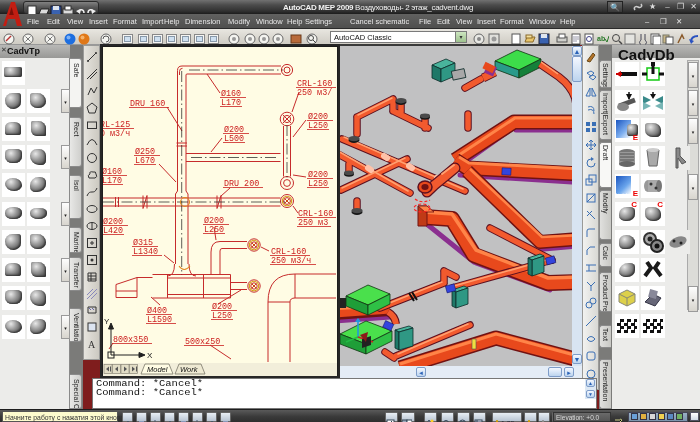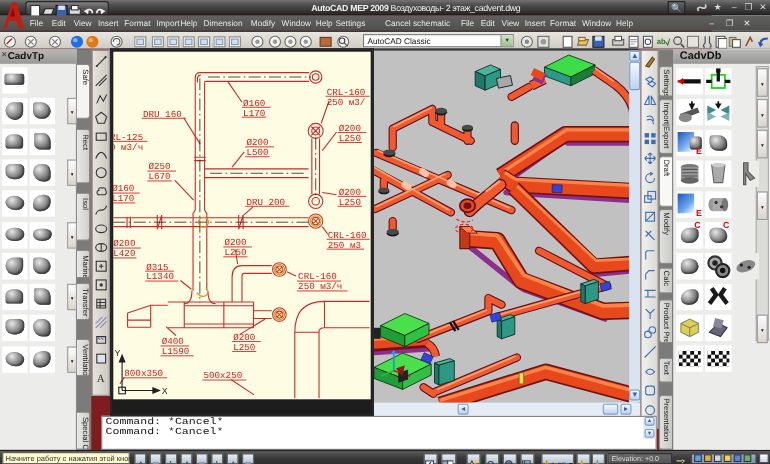--- a/index.html
+++ b/index.html
@@ -36,21 +36,21 @@
 #tabbar2d{position:absolute;left:1px;top:317px;width:234px;height:13px;background:#f2eeda;font-size:7px;color:#111}
 
 #win3d{position:absolute;left:336px;top:44px;width:244px;height:334px;background:#c1c1c2;border-top:2px solid #3a3a3a;border-left:2px solid #3a3a3a;z-index:2}
 #vsb{position:absolute;left:234px;top:0;width:10px;height:320px;background:#d8e4f2}
 #hsb{position:absolute;left:0;top:320px;width:244px;height:12px;background:#e4ecf6}
 .sbtn{position:absolute;width:10px;height:10px;background:linear-gradient(#f4f8ff,#bcd4ee);border:1px solid #7e9cc8;color:#2a62b8;font-size:7px;text-align:center;line-height:9px;border-radius:2px}
 
 #modtb{position:absolute;left:582px;top:45px;width:17px;height:345px;background:linear-gradient(90deg,#f2f2f0,#d8d8d4);border:1px solid #9a9a98}
 
 #rightpal{position:absolute;left:599px;top:45px;width:101px;height:364px;background:#ececea}
-#rphead{position:absolute;left:13px;top:0;width:88px;height:13px;background:linear-gradient(#b8b8b6,#989896);color:#111;font-weight:bold;font-size:10px;padding:1px 0 0 6px}
+#rphead{position:absolute;left:13px;top:0;width:88px;height:13px;background:linear-gradient(#b8b8b6,#989896);color:#111;font-weight:bold;font-size:15px;padding:1px 0 0 6px}
 #rptabs{position:absolute;left:599px;top:45px;width:13px;height:364px;background:#7b7b79}
 .rtile{position:absolute;width:24px;height:24px;background:#fff}
 .rdrop{position:absolute;left:89px;width:10px;height:26px;background:linear-gradient(#fdfdfd,#d8d5ce);border:1px solid #9a9a9a;font-size:5px;color:#222}
 .rdrop:after{content:"▾";display:block;margin-top:10px;text-align:center}
 
 #cmdwrap{position:absolute;left:92px;top:378px;width:505px;height:31px;background:#fff;border:1px solid #777}
 #cmdwrap pre{font-family:"Liberation Mono",monospace;font-size:10.5px;color:#111;line-height:11.4px;padding:1px 0 0 3px;transform:scaleY(0.8);transform-origin:0 0}
 #cmdsb{position:absolute;right:0;top:0;width:11px;height:20px;background:#dce8f4}
 #cmdprompt{position:absolute;left:0;top:20px;width:493px;height:10px;border-top:1px solid #999;background:#fff}
 
@@ -670,20 +670,40 @@
       <g stroke="#202020" stroke-width="1">
         <path d="M8,308 L8,280 M8,308 L38,308"></path>
         <path d="M8,276 L5.5,282 L10.5,282 Z" fill="#202020"></path>
         <path d="M42,308 L36,305.5 L36,310.5 Z" fill="#202020"></path>
         <rect x="5" y="305" width="6" height="6" fill="none"></rect>
       </g>
       <text x="1" y="277" font-family="Liberation Sans" font-size="8px" fill="#202020">Y</text>
       <text x="44" y="311" font-family="Liberation Sans" font-size="8px" fill="#202020">X</text>
       </svg>
     </div>
+    <div id="tabbar2d">
+<svg width="234" height="13" style="position:absolute;left:0;top:0">
+<g fill="#e2ddc6" stroke="#8a8678" stroke-width="0.7">
+<rect x="1" y="1.5" width="8" height="9"></rect>
+            <rect x="9.5" y="1.5" width="8" height="9"></rect>
+            <rect x="18" y="1.5" width="8" height="9"></rect>
+            <rect x="26.5" y="1.5" width="8" height="9"></rect>
+</g>
+<g fill="#555">
+            <path d="M6,3.5 L3,6 L6,8.5 Z M8,3.5 L8,8.5 L7,8.5 L7,3.5 Z"></path>
+            <path d="M15,3.5 L12,6 L15,8.5 Z"></path>
+            <path d="M21,3.5 L24,6 L21,8.5 Z"></path>
+            <path d="M29,3.5 L32,6 L29,8.5 Z M33,3.5 L33,8.5 L34,8.5 L34,3.5 Z"></path>
+          </g>
+<path d="M38,11 L42,1 L66,1 L70,11 Z" fill="#fffce4" stroke="#7a7668" stroke-width="0.8"></path>
+<path d="M72,11 L76,1 L98,1 L102,11 Z" fill="#eee9d2" stroke="#7a7668" stroke-width="0.8"></path>
+<text x="44" y="9" font-size="7.5" font-style="italic" fill="#111" font-family="Liberation Sans">Model</text>
+<text x="77" y="9" font-size="7.5" font-style="italic" fill="#111" font-family="Liberation Sans">Work</text>
+</svg>
+      </div>
   </div>
 
   <div id="modtb">
 <div class="dti" style="top:3px"><svg width="12" height="12">
           <path d="M2,10 L8,2 L10,4 L5,11 Z" fill="#b5742a" stroke="#6a4a18"></path>
         </svg></div>
 <div class="dti" style="top:21px"><svg width="12" height="12">
           <path d="M2,4 L6,2 L9,4 L6,7 Z M4,8 L8,6 L11,8 L8,11 Z" stroke="#3a6fb5" fill="none"></path>
         </svg></div>
 <div class="dti" style="top:38px"><svg width="12" height="12">

